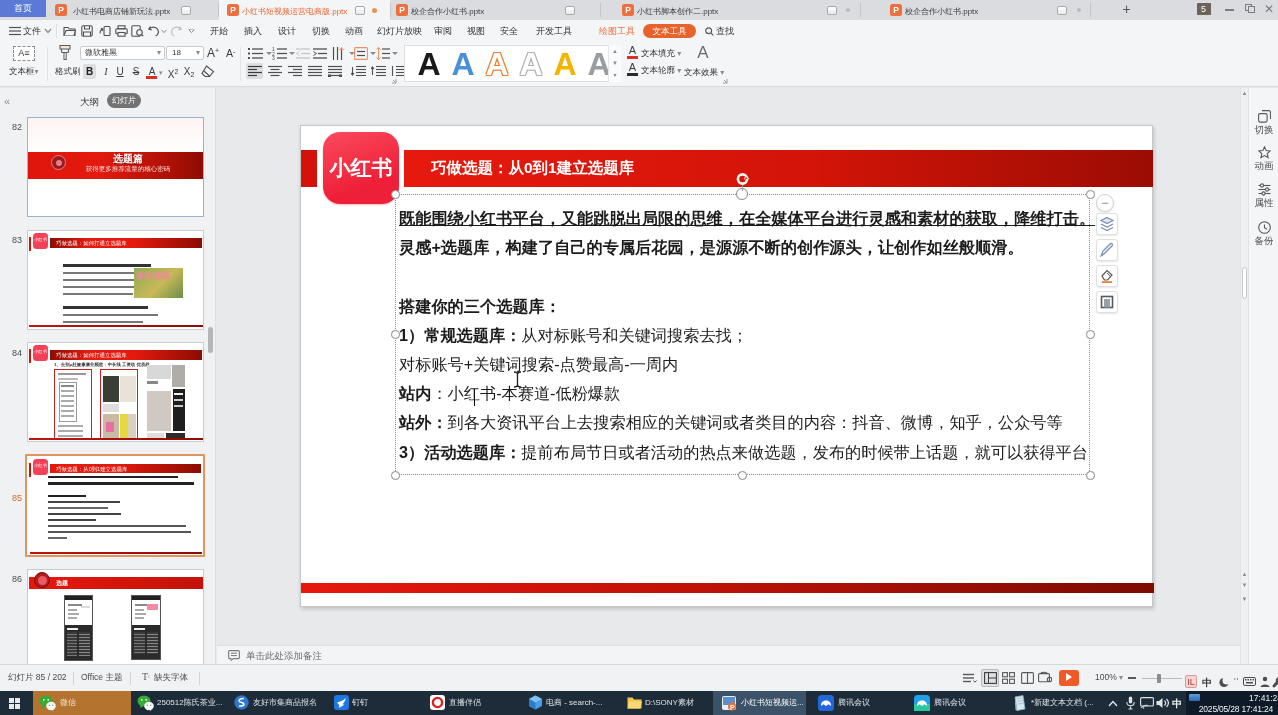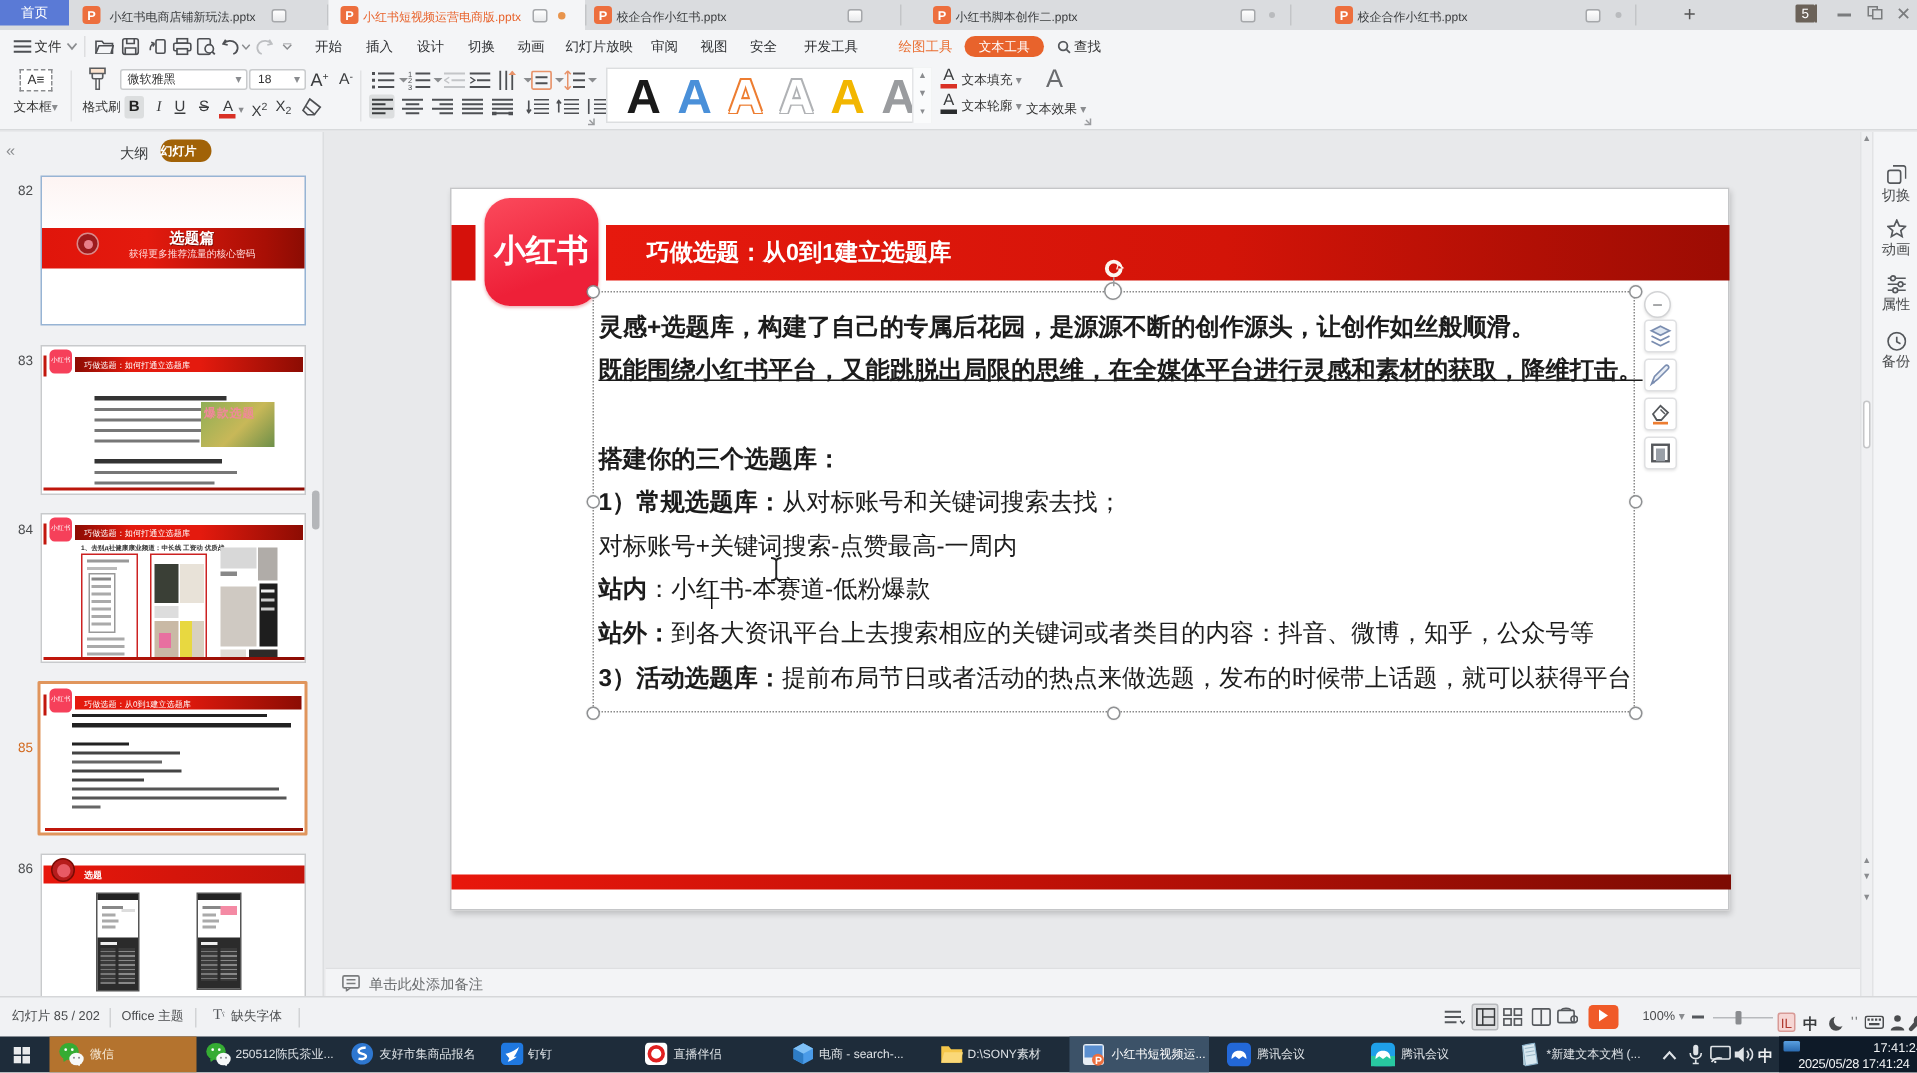--- a/index.html
+++ b/index.html
@@ -333,21 +333,21 @@
     </svg>
   <svg class="abs" style="left:722px;top:36px;" width="6" height="6" viewBox="0 0 6 6">
       <path d="M5 1 V5 H1" fill="none" stroke="#9a9c9f" stroke-width="1"></path>
       <line x1="5" y1="5" x2="2" y2="2" stroke="#9a9c9f" stroke-width="1"></line>
     </svg>
 </div>
 
 <div class="abs" id="leftpanel" style="left:0;top:88px;width:216px;height:576px;background:#f0f1f3;border-right:1px solid #dcdee0;overflow:hidden;">
   <div class="abs" style="left:4px;top:7px;font-size:11px;color:#8a8c8f;">«</div>
   <div class="abs" style="left:80px;top:8px;font-size:9.5px;color:#3a3c3e;">大纲</div>
-  <div class="abs" style="left:107px;top:5px;width:34px;height:15px;background:#a16207;border-radius:7.5px;color:#fff;font-size:8px;text-align:left;line-height:15px;font-weight:bold;">幻灯片</div>
+  <div class="abs" style="left:107px;top:5px;width:34px;height:15px;background:#737373;border-radius:7.5px;color:#fff;font-size:8px;text-align:center;line-height:15px;">幻灯片</div>
 
   <div class="abs thnum" style="top:34px;">82</div>
   <div class="abs" style="left:27px;top:29px;width:177px;height:100px;background:linear-gradient(#fdf4f3 0%,#fff 40%);border:1px solid #97b4d4;">
     <div class="abs" style="left:0;top:34px;width:175px;height:27px;background:linear-gradient(90deg,#e0150b,#e41a0e 40%,#a80f05 85%,#8c0c03);"></div>
     <div class="abs" style="left:23px;top:37px;width:15px;height:15px;border-radius:50%;background:#9c1a1c;border:1.5px solid #d98a8a;"></div>
     <div class="abs" style="left:27.5px;top:41.5px;width:6px;height:6px;border-radius:50%;background:#e87f8a;"></div>
     <div class="abs" style="left:60px;top:34px;width:80px;font-size:10px;font-weight:bold;color:#fff;text-align:center;text-shadow:0.5px 0.5px 0 #7a0b04;">选题篇</div>
     <div class="abs" style="left:40px;top:47px;width:120px;font-size:6.5px;color:#ffd9d9;text-align:center;">获得更多推荐流量的核心密码</div>
   </div>
 
@@ -475,22 +475,22 @@
 <div class="abs" id="canvas" style="left:217px;top:88px;width:1023px;height:557px;background:#e8e9eb;">
 
   <div class="abs" id="slide" style="left:83px;top:37px;width:853px;height:482px;background:#fff;border:1px solid #c5c6c8;box-shadow:1px 2px 4px rgba(0,0,0,0.18);">
     <div class="abs" style="left:0;top:24px;width:16px;height:37px;background:#d5110b;"></div>
     <div class="abs" style="left:103px;top:24px;width:749px;height:37px;background:linear-gradient(90deg,#e6190e,#d31408 55%,#9c0c03);"></div>
     <div class="abs" style="left:130px;top:32px;font-size:15.5px;font-weight:bold;color:#fff;">巧做选题：从0到1建立选题库</div>
     <div class="abs" style="left:22px;top:6px;width:76px;height:72px;border-radius:17px;background:linear-gradient(160deg,#fb4a5c,#ee2038 70%);box-shadow:0 1px 2px rgba(200,30,40,0.3);"></div>
     <div class="abs" style="left:22px;top:6px;width:76px;height:72px;font-size:21px;font-weight:bold;color:#fff;text-align:center;line-height:72px;letter-spacing:0px;">小红书</div>
 
     <div class="abs" id="bodytext" style="left:98px;top:78px;width:700px;font-size:16.2px;line-height:29.2px;color:#1c1c1c;white-space:nowrap;">
+      <div style="text-decoration:underline;"><b>既能围绕小红书平台，又能跳脱出局限的思维，在全媒体平台进行灵感和素材的获取，降维打击。</b></div>
       <div><b>灵感+选题库，构建了自己的专属后花园，是源源不断的创作源头，让创作如丝般顺滑。</b></div>
-      <div style="text-decoration:underline;"><b>既能围绕小红书平台，又能跳脱出局限的思维，在全媒体平台进行灵感和素材的获取，降维打击。</b></div>
       <div>&nbsp;</div>
       <div><b>搭建你的三个选题库：</b></div>
       <div><b>1）常规选题库：</b>从对标账号和关键词搜索去找；</div>
       <div>对标账号+关键词搜索-点赞最高-一周内</div>
       <div><b>站内</b>：小红书-本赛道-低粉爆款</div>
       <div><b>站外：</b>到各大资讯平台上去搜索相应的关键词或者类目的内容：抖音、微博，知乎，公众号等</div>
       <div><b>3）活动选题库：</b>提前布局节日或者活动的热点来做选题，发布的时候带上话题，就可以获得平台</div>
     </div>
 
     <div class="abs" style="left:0;top:457px;width:853px;height:10px;background:linear-gradient(90deg,#e8170c,#c11107 45%,#7d0b03);"></div>

